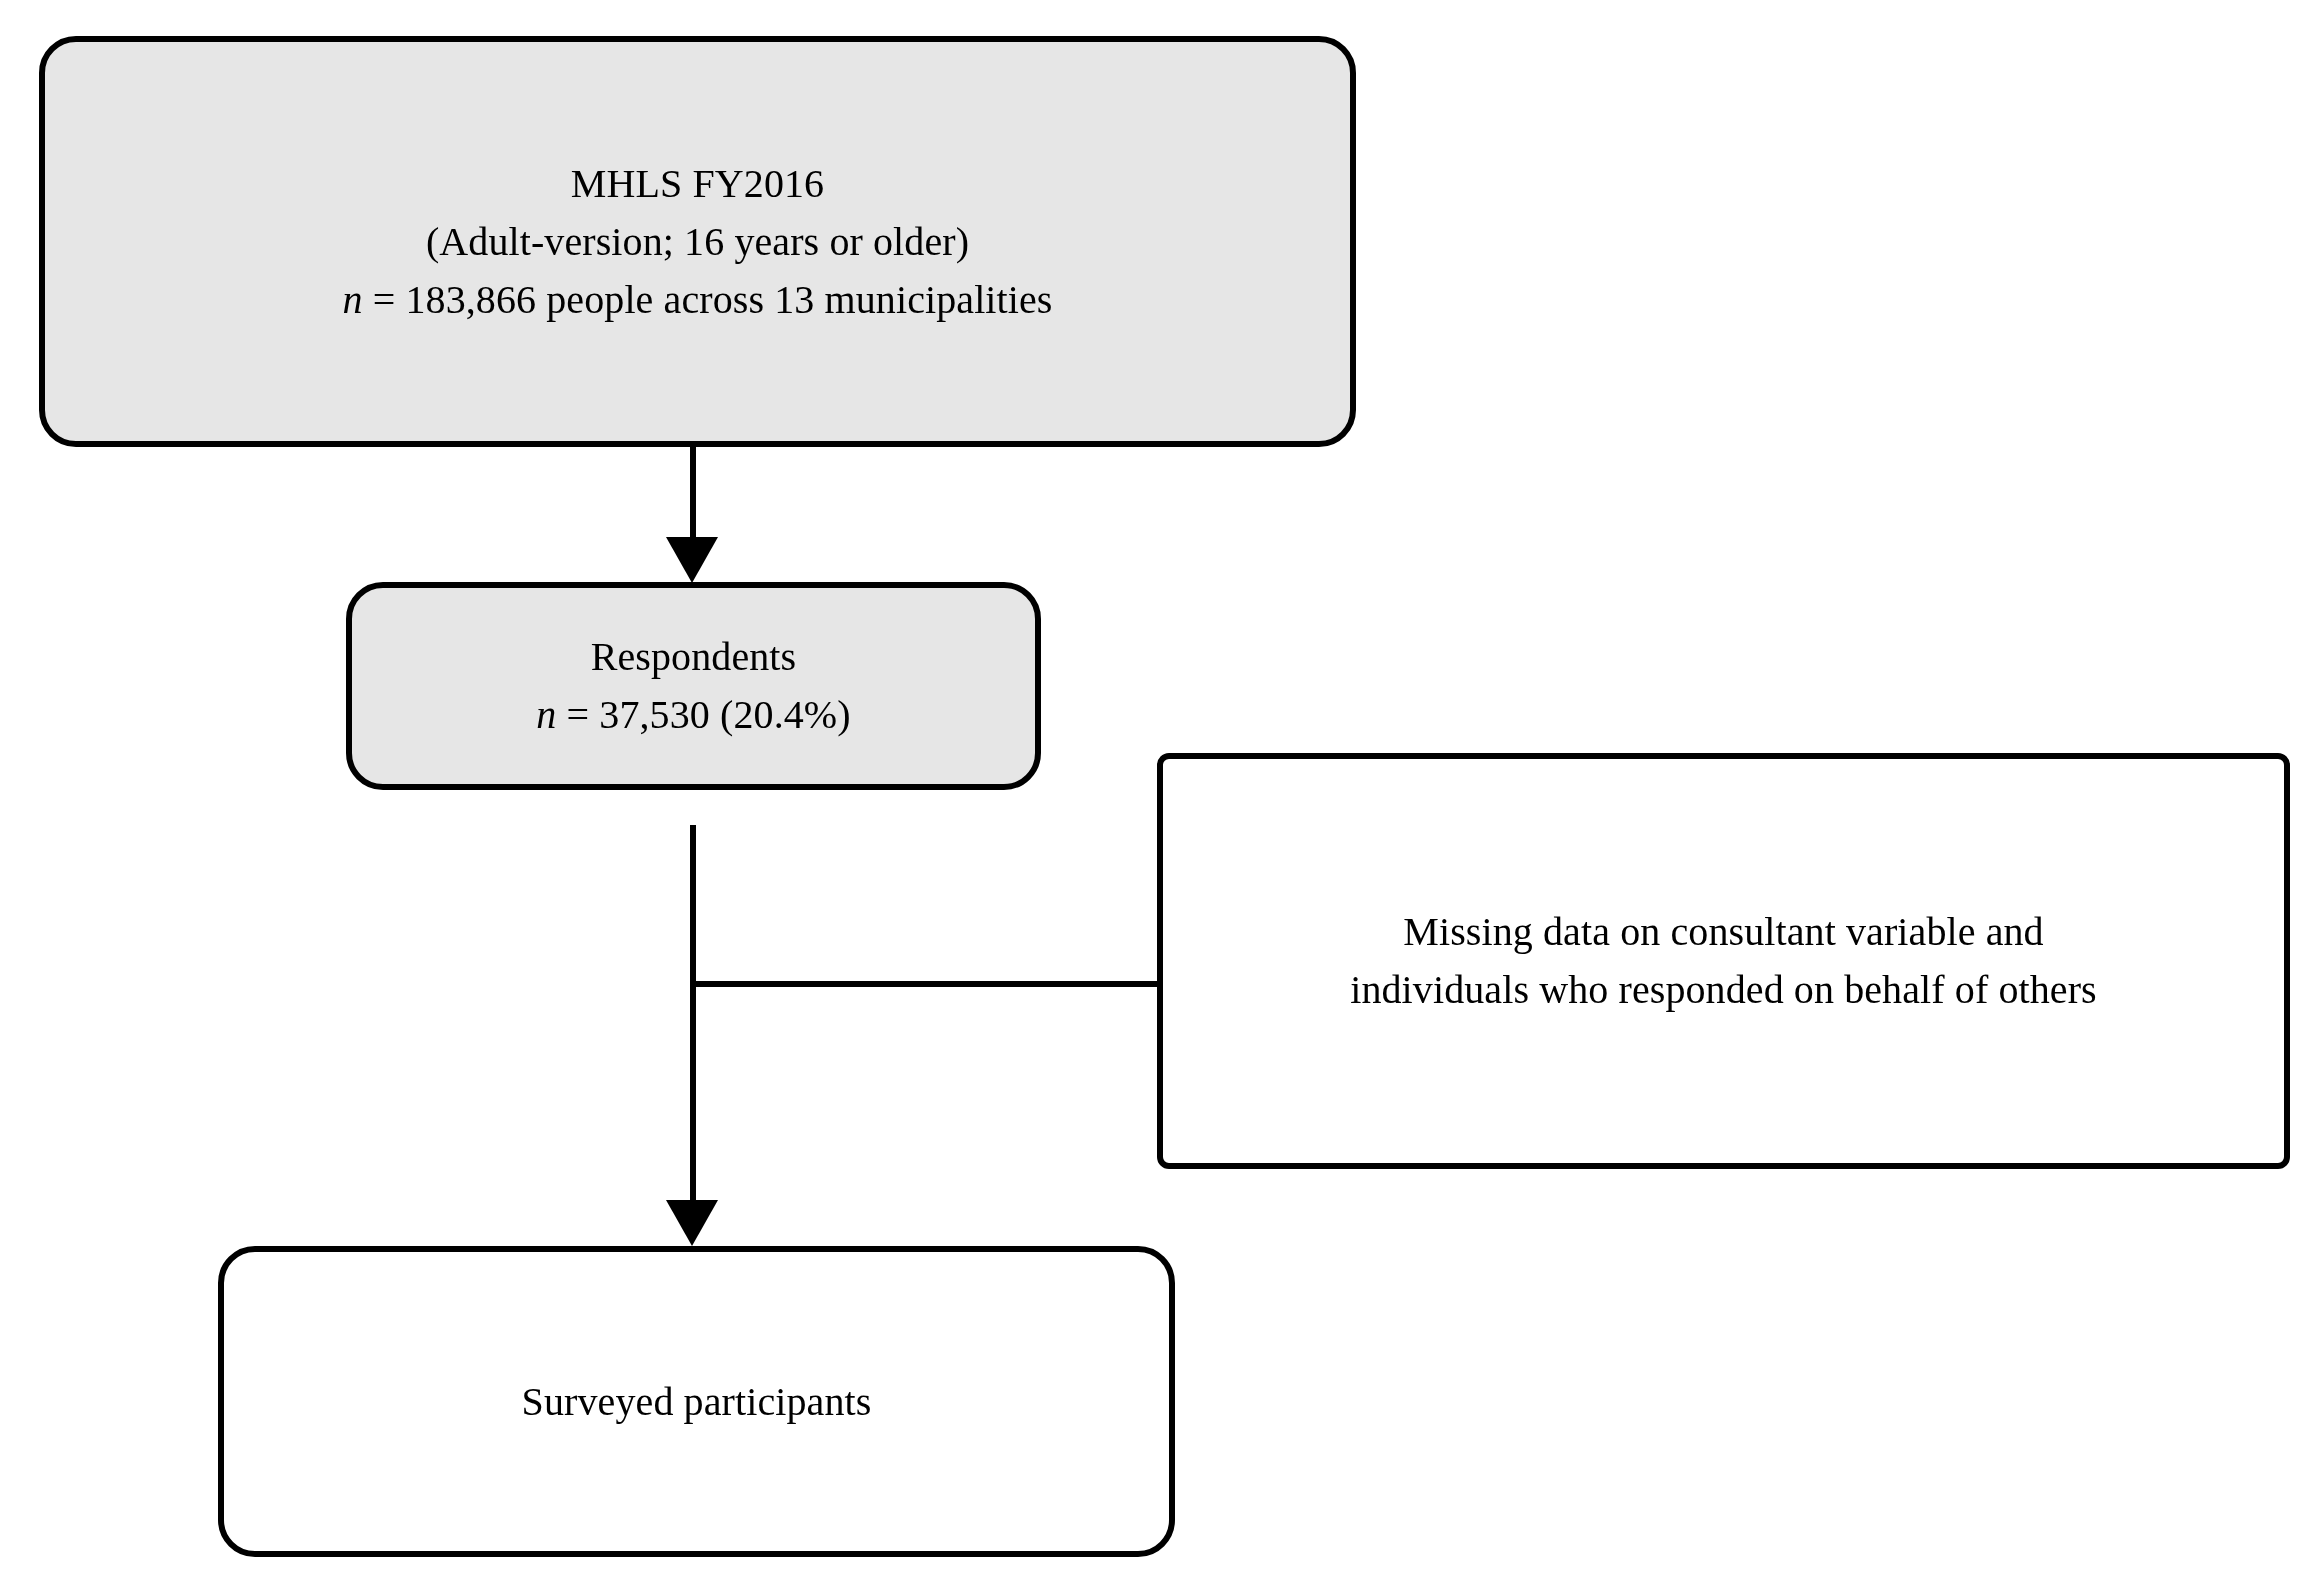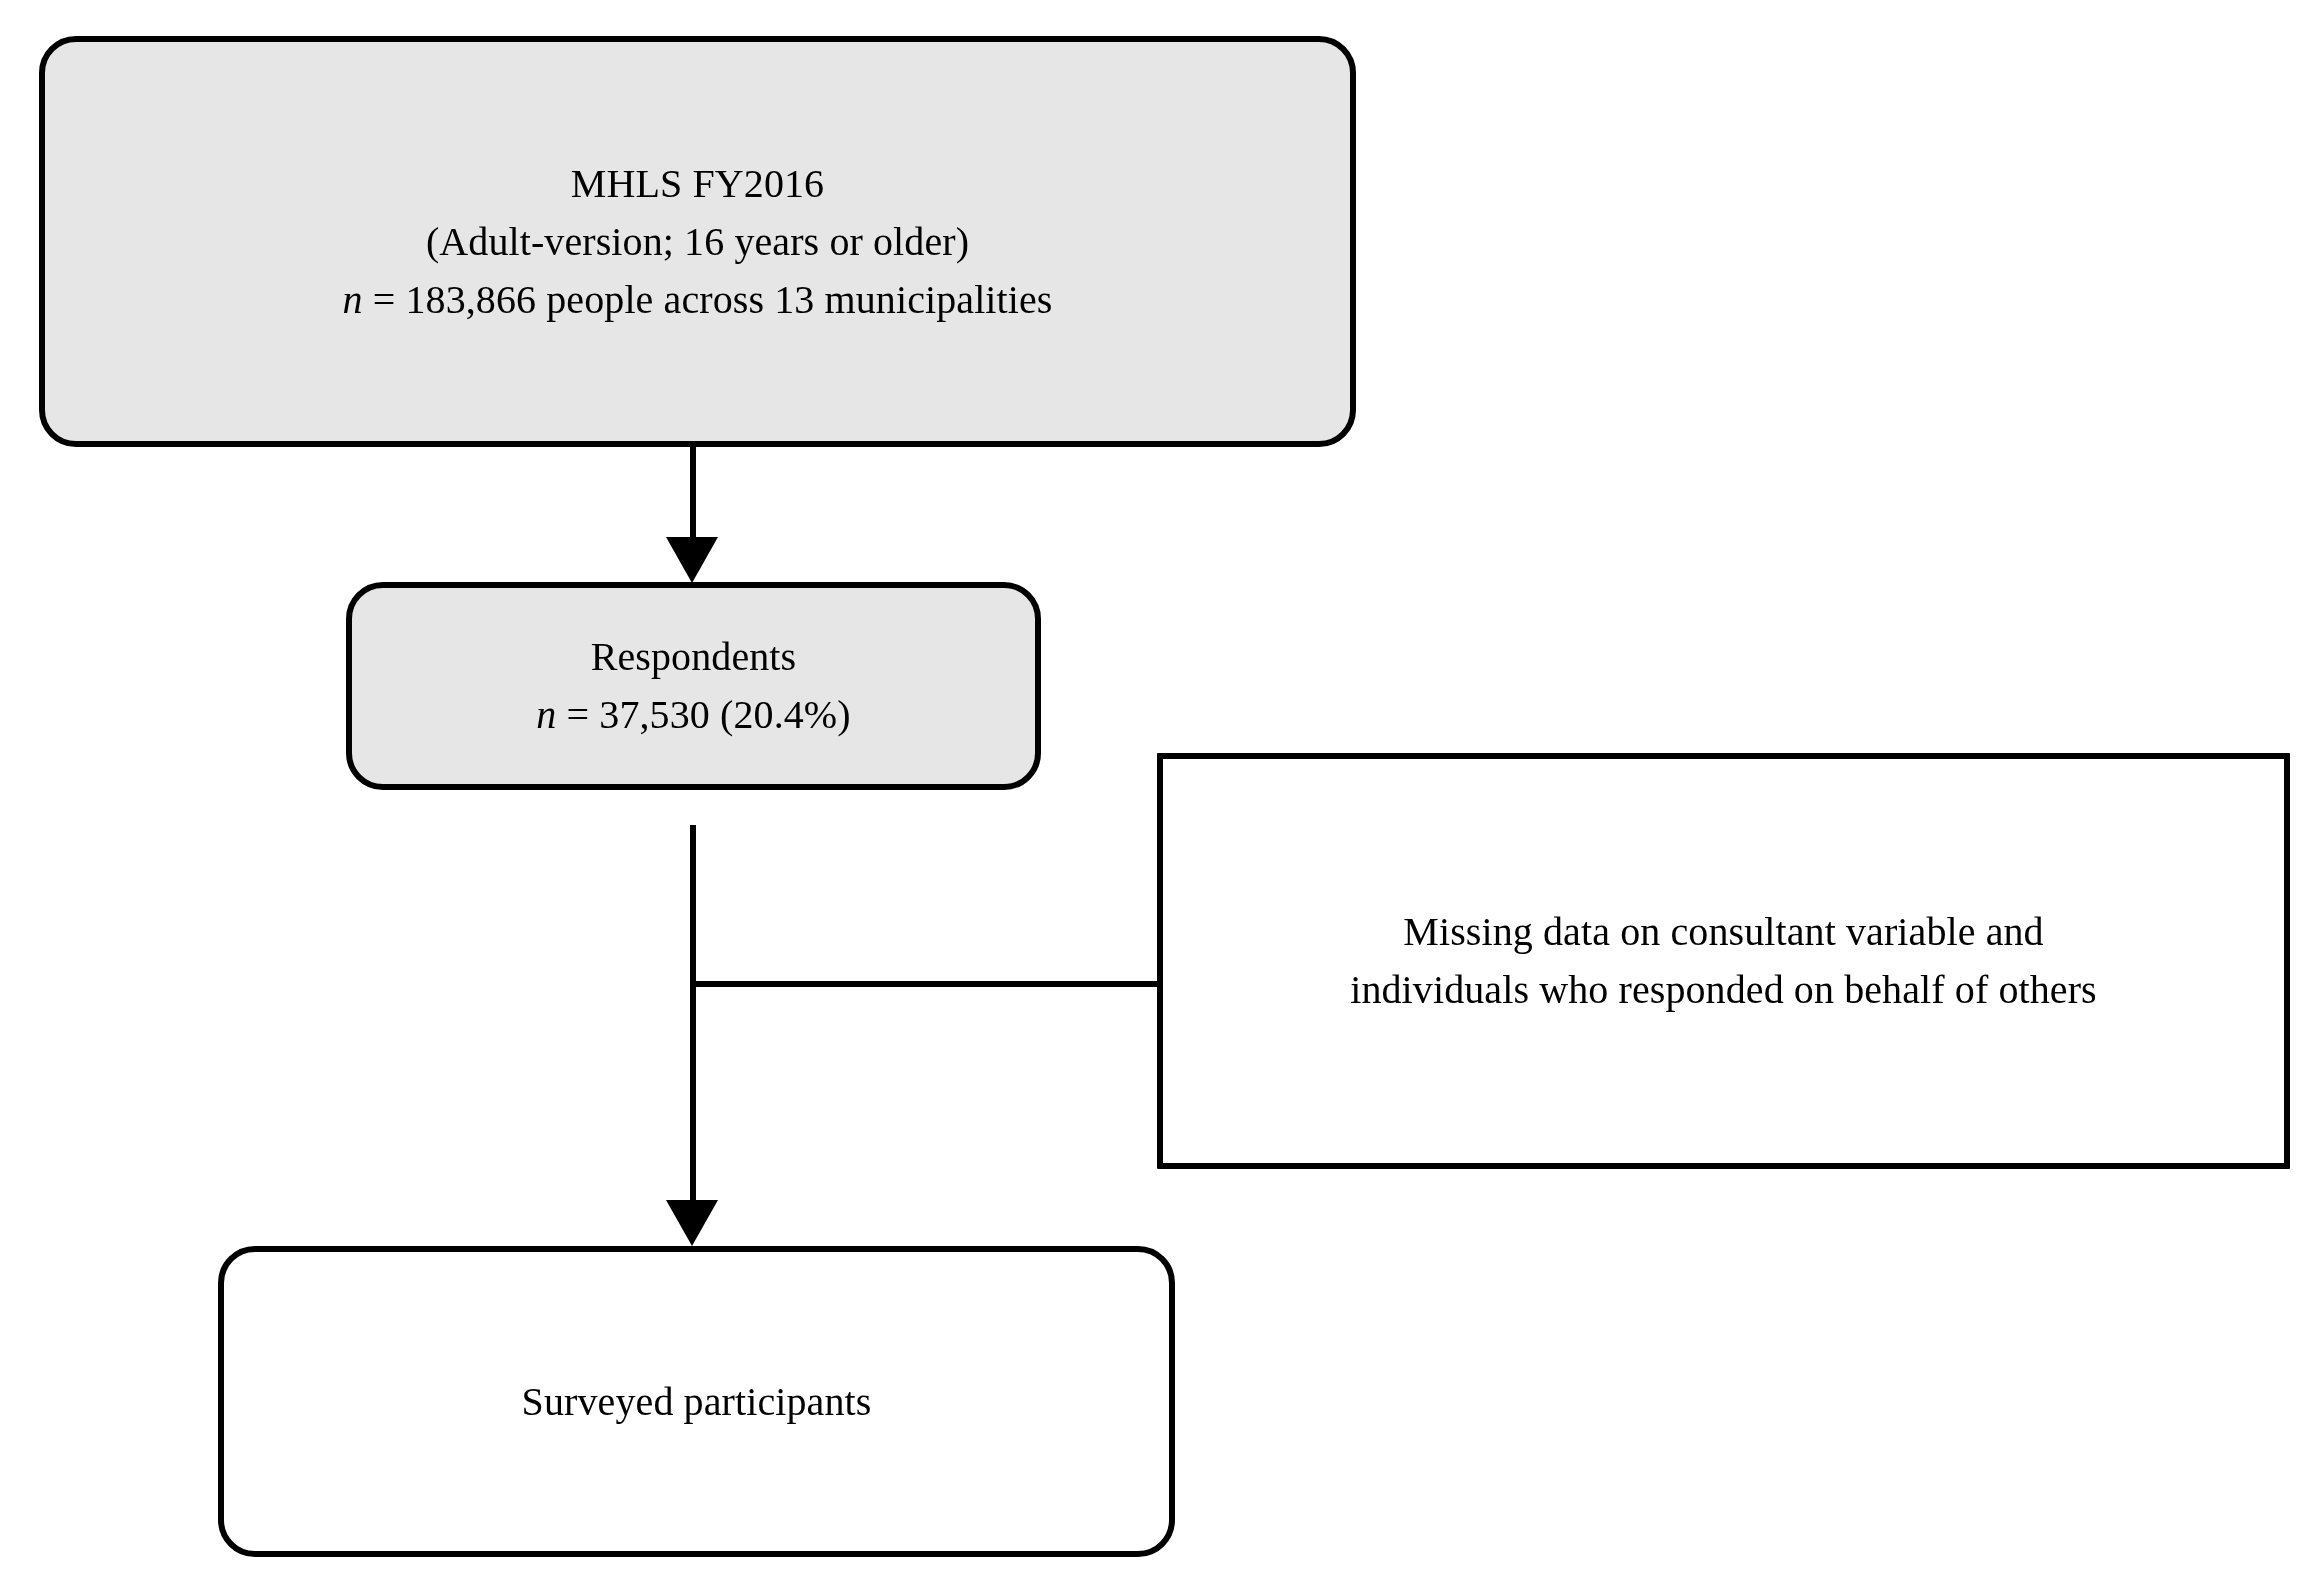--- a/index.html
+++ b/index.html
@@ -28,21 +28,21 @@
     flex-direction: column;
     align-items: flex-end;
     justify-content: center;
     text-align: center;
     border: 6.4px solid #000000;
     background: #ffffff;
     font-family: Liberation Serif, serif;
   }
   .node.shaded { background: #e6e6e6; }
   .node.rounded { border-radius: 37px; }
-  .node.square  { border-radius: 1px; }
+  .node.square  { border-radius: 12px; }
 
   .node .line {
     display: block;
     width: 100%;
     font-size: 40px;
     line-height: 1.05;
     letter-spacing: 0.1px;
     white-space: nowrap;
   }
   .node .line + .line { margin-top: 16px; }

